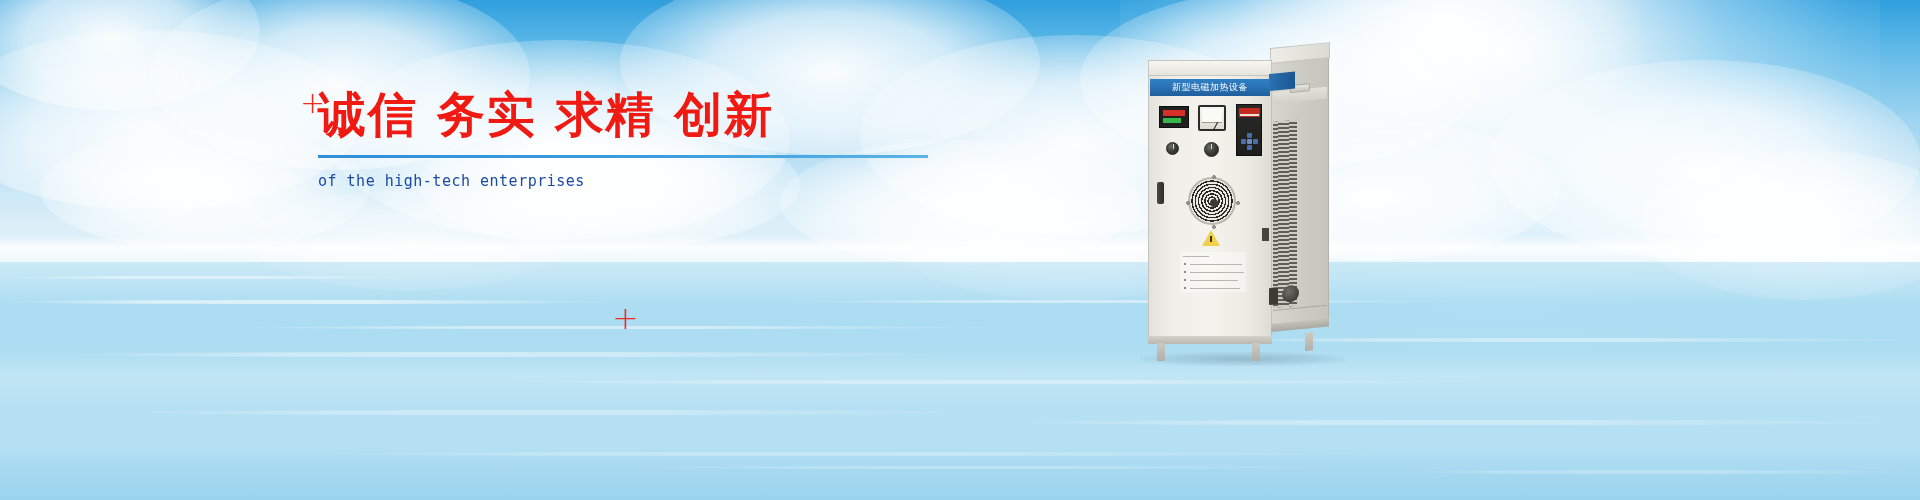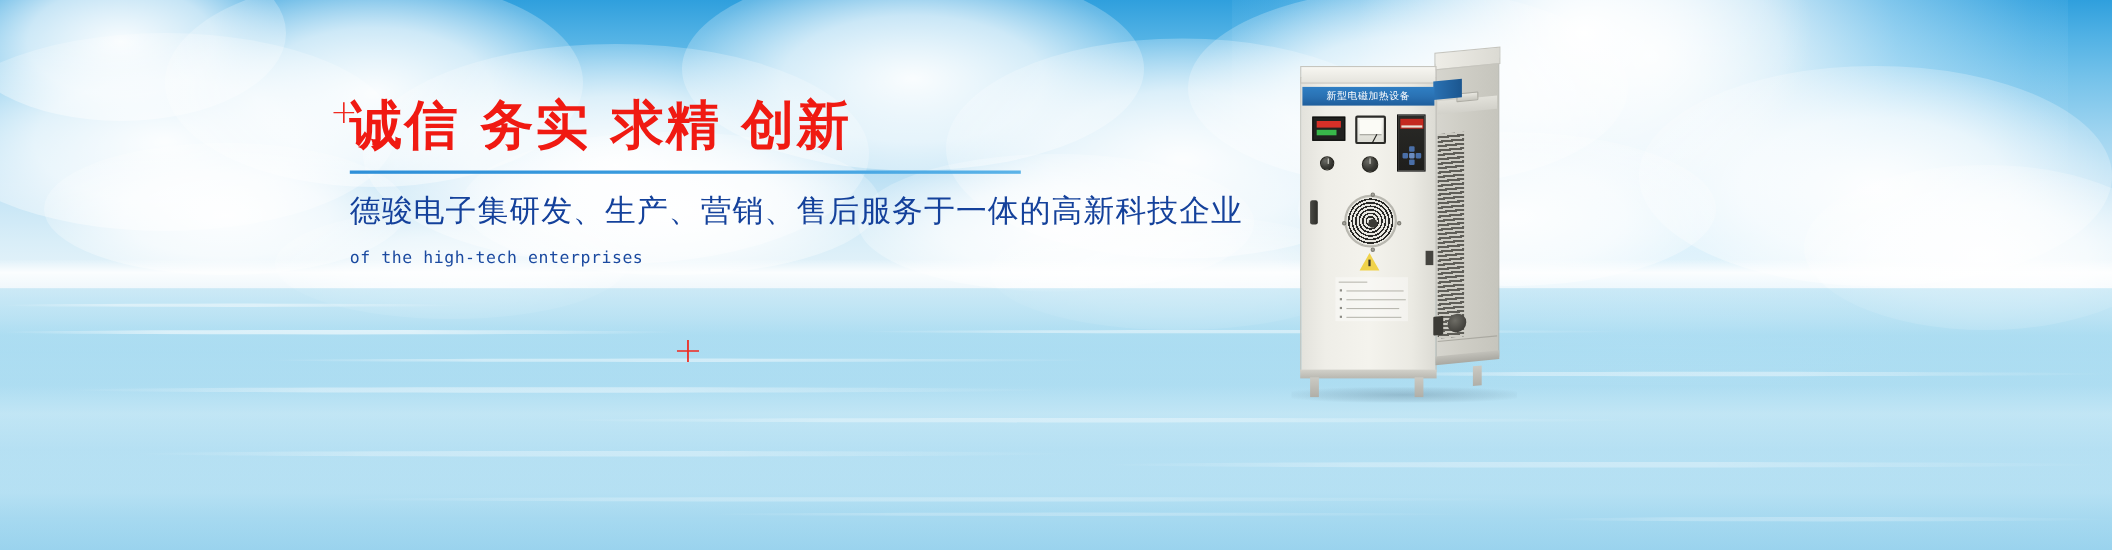--- a/index.html
+++ b/index.html
@@ -149,21 +149,21 @@
     letter-spacing:0.5px;
     line-height:1.85;
   }
 
   
   .plus { position:absolute; color:#ef2a20; font-weight:300; line-height:1; pointer-events:none; }
   .plus-1 { left:300px; top:88px;  font-size:30px; font-family:"DejaVu Sans", sans-serif; }
   .plus-2 { left:612px; top:302px; font-size:32px; font-family:"DejaVu Sans", sans-serif; }
 
   
-  #machine { position:absolute; left:1174px; top:52px; width:210px; height:308px; }
+  #machine { position:absolute; left:1140px; top:52px; width:210px; height:308px; }
 
   .mach-front {
     position:absolute; left:8px; top:18px; width:124px; height:268px;
     background:linear-gradient(to right,#e3e2dc 0%,#efeee8 18%,#f4f3ed 50%,#ebeae3 82%,#dcdbd4 100%);
     border:1px solid #c3c2bb;
   }
   .mach-side {
     position:absolute; left:131px; top:6px; width:58px; height:272px;
     background:linear-gradient(to right,#d6d5ce 0%,#cfcec6 40%,#c6c5bd 100%);
     border:1px solid #b4b3ab;
@@ -378,21 +378,20 @@
   <div class="wave w9"></div>
   <div class="wave w12"></div>
   <div class="wave w10"></div>
 
   <div class="plus plus-1">+</div>
   <div class="plus plus-2">+</div>
 
   <div class="text-block">
     <div class="headline">诚信 务实 求精 创新</div>
     <div class="divider"></div>
-    <div class="tagline-cn">德骏电子集研发、生产、营销、售后服务于一体的高新科技企业</div>
     <div class="tagline-en">
       <div>of the high-tech enterprises</div>
     </div>
   </div>
 
   <div id="machine">
     <div class="mach-shadow"></div>
 
     <div class="vent-far vent-block"></div>
     <div class="mach-side"></div>

